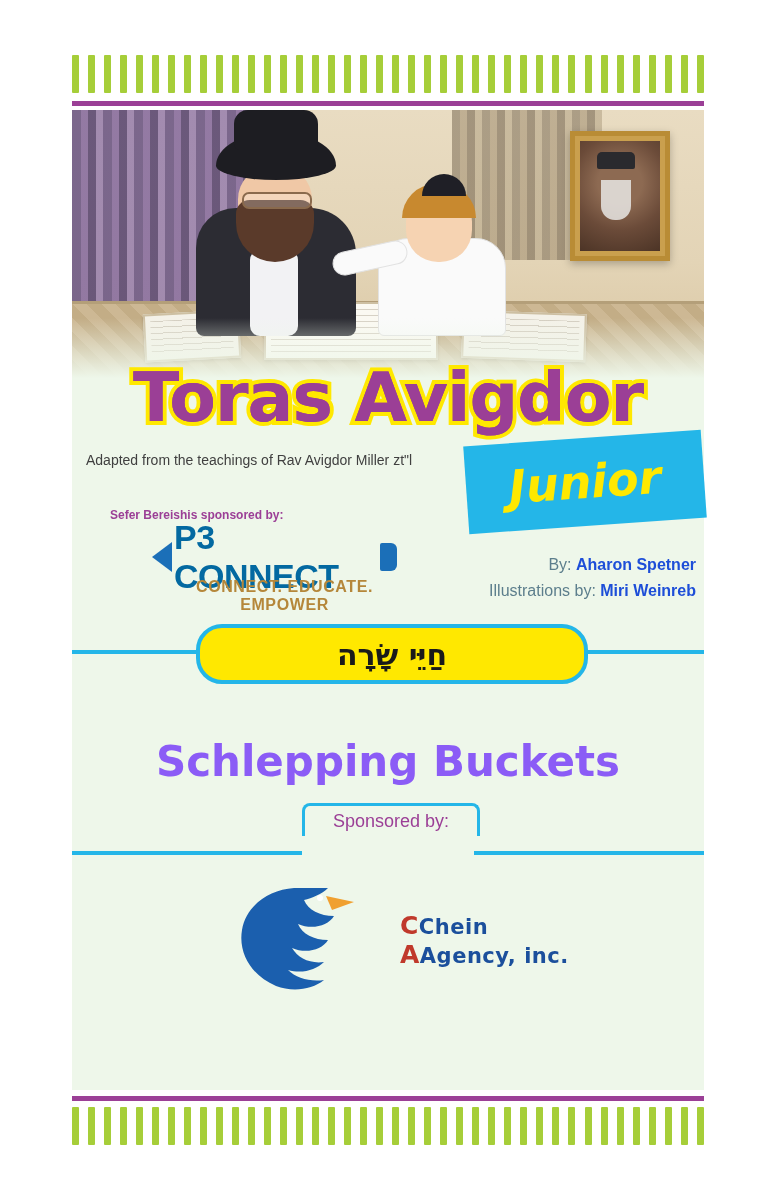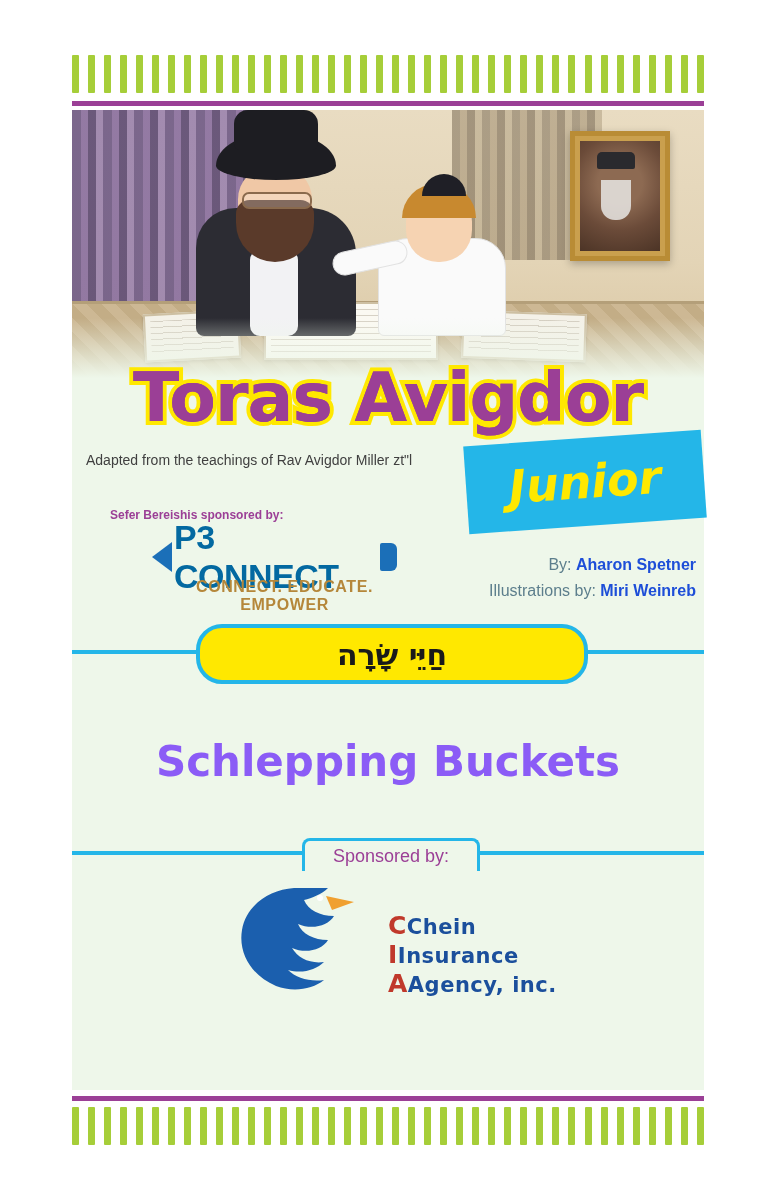--- a/index.html
+++ b/index.html
@@ -468,21 +468,21 @@
     position: absolute;
     top: 851px;
     height: 4px;
     background: #24b6e8;
   }
   .sponsor-rule-l { left: 72px; width: 230px; }
   .sponsor-rule-r { right: 72px; width: 230px; }
   .sponsor-badge {
     position: absolute;
     left: 302px;
-    top: 838px;
+    top: 803px;
     width: 172px;
     height: 30px;
     border: 3px solid #24b6e8;
     border-radius: 8px 8px 0 0;
     border-bottom: none;
     background: #eef7ea;
     display: flex;
     align-items: center;
     justify-content: center;
     font-size: 18px;
@@ -493,21 +493,21 @@
   .chein-logo {
     position: absolute;
     left: 228px;
     top: 880px;
     width: 150px;
     height: 120px;
   }
   .chein-logo svg { width: 150px; height: 120px; }
   .chein-words {
     position: absolute;
-    left: 388px;
+    left: 400px;
     top: 912px;
     line-height: 28px;
   }
   .chein-words div {
     font-size: 21px;
     font-weight: 700;
     color: #1b4f9c;
     letter-spacing: .5px;
     font-family: "DejaVu Sans", sans-serif;
   }
@@ -652,21 +652,20 @@
 
   <div class="chein-logo">
     <svg viewBox="0 0 150 120" xmlns="http://www.w3.org/2000/svg">
       <path d="M66 8 C40 10 18 26 14 50 C10 74 24 96 48 106 C64 112 84 110 96 100 C82 102 68 98 60 90 C74 94 88 90 96 82 C82 84 70 78 64 68 C78 74 94 70 100 60 C86 60 74 54 70 44 C84 50 100 46 106 36 C92 36 80 30 76 20 C84 18 94 14 100 8 Z" fill="#1b5fae"></path>
       <path d="M98 16 L126 22 L104 30 Z" fill="#f0a030"></path>
       <circle cx="92" cy="18" r="3" fill="#ffffff"></circle>
     </svg>
   </div>
   <div class="chein-words">
     <div><span class="cap">C</span><span>Chein</span></div>
-    <div><span class="cap">I</span><span>Insurance</span></div>
     <div><span class="cap">A</span><span>Agency, inc.</span></div>
   </div>
 
 
   <div class="purple-rule bottom"></div>
   <div class="tick-bar bottom">
     <span class="tick"></span>
       <span class="tick"></span>
       <span class="tick"></span>
       <span class="tick"></span>

